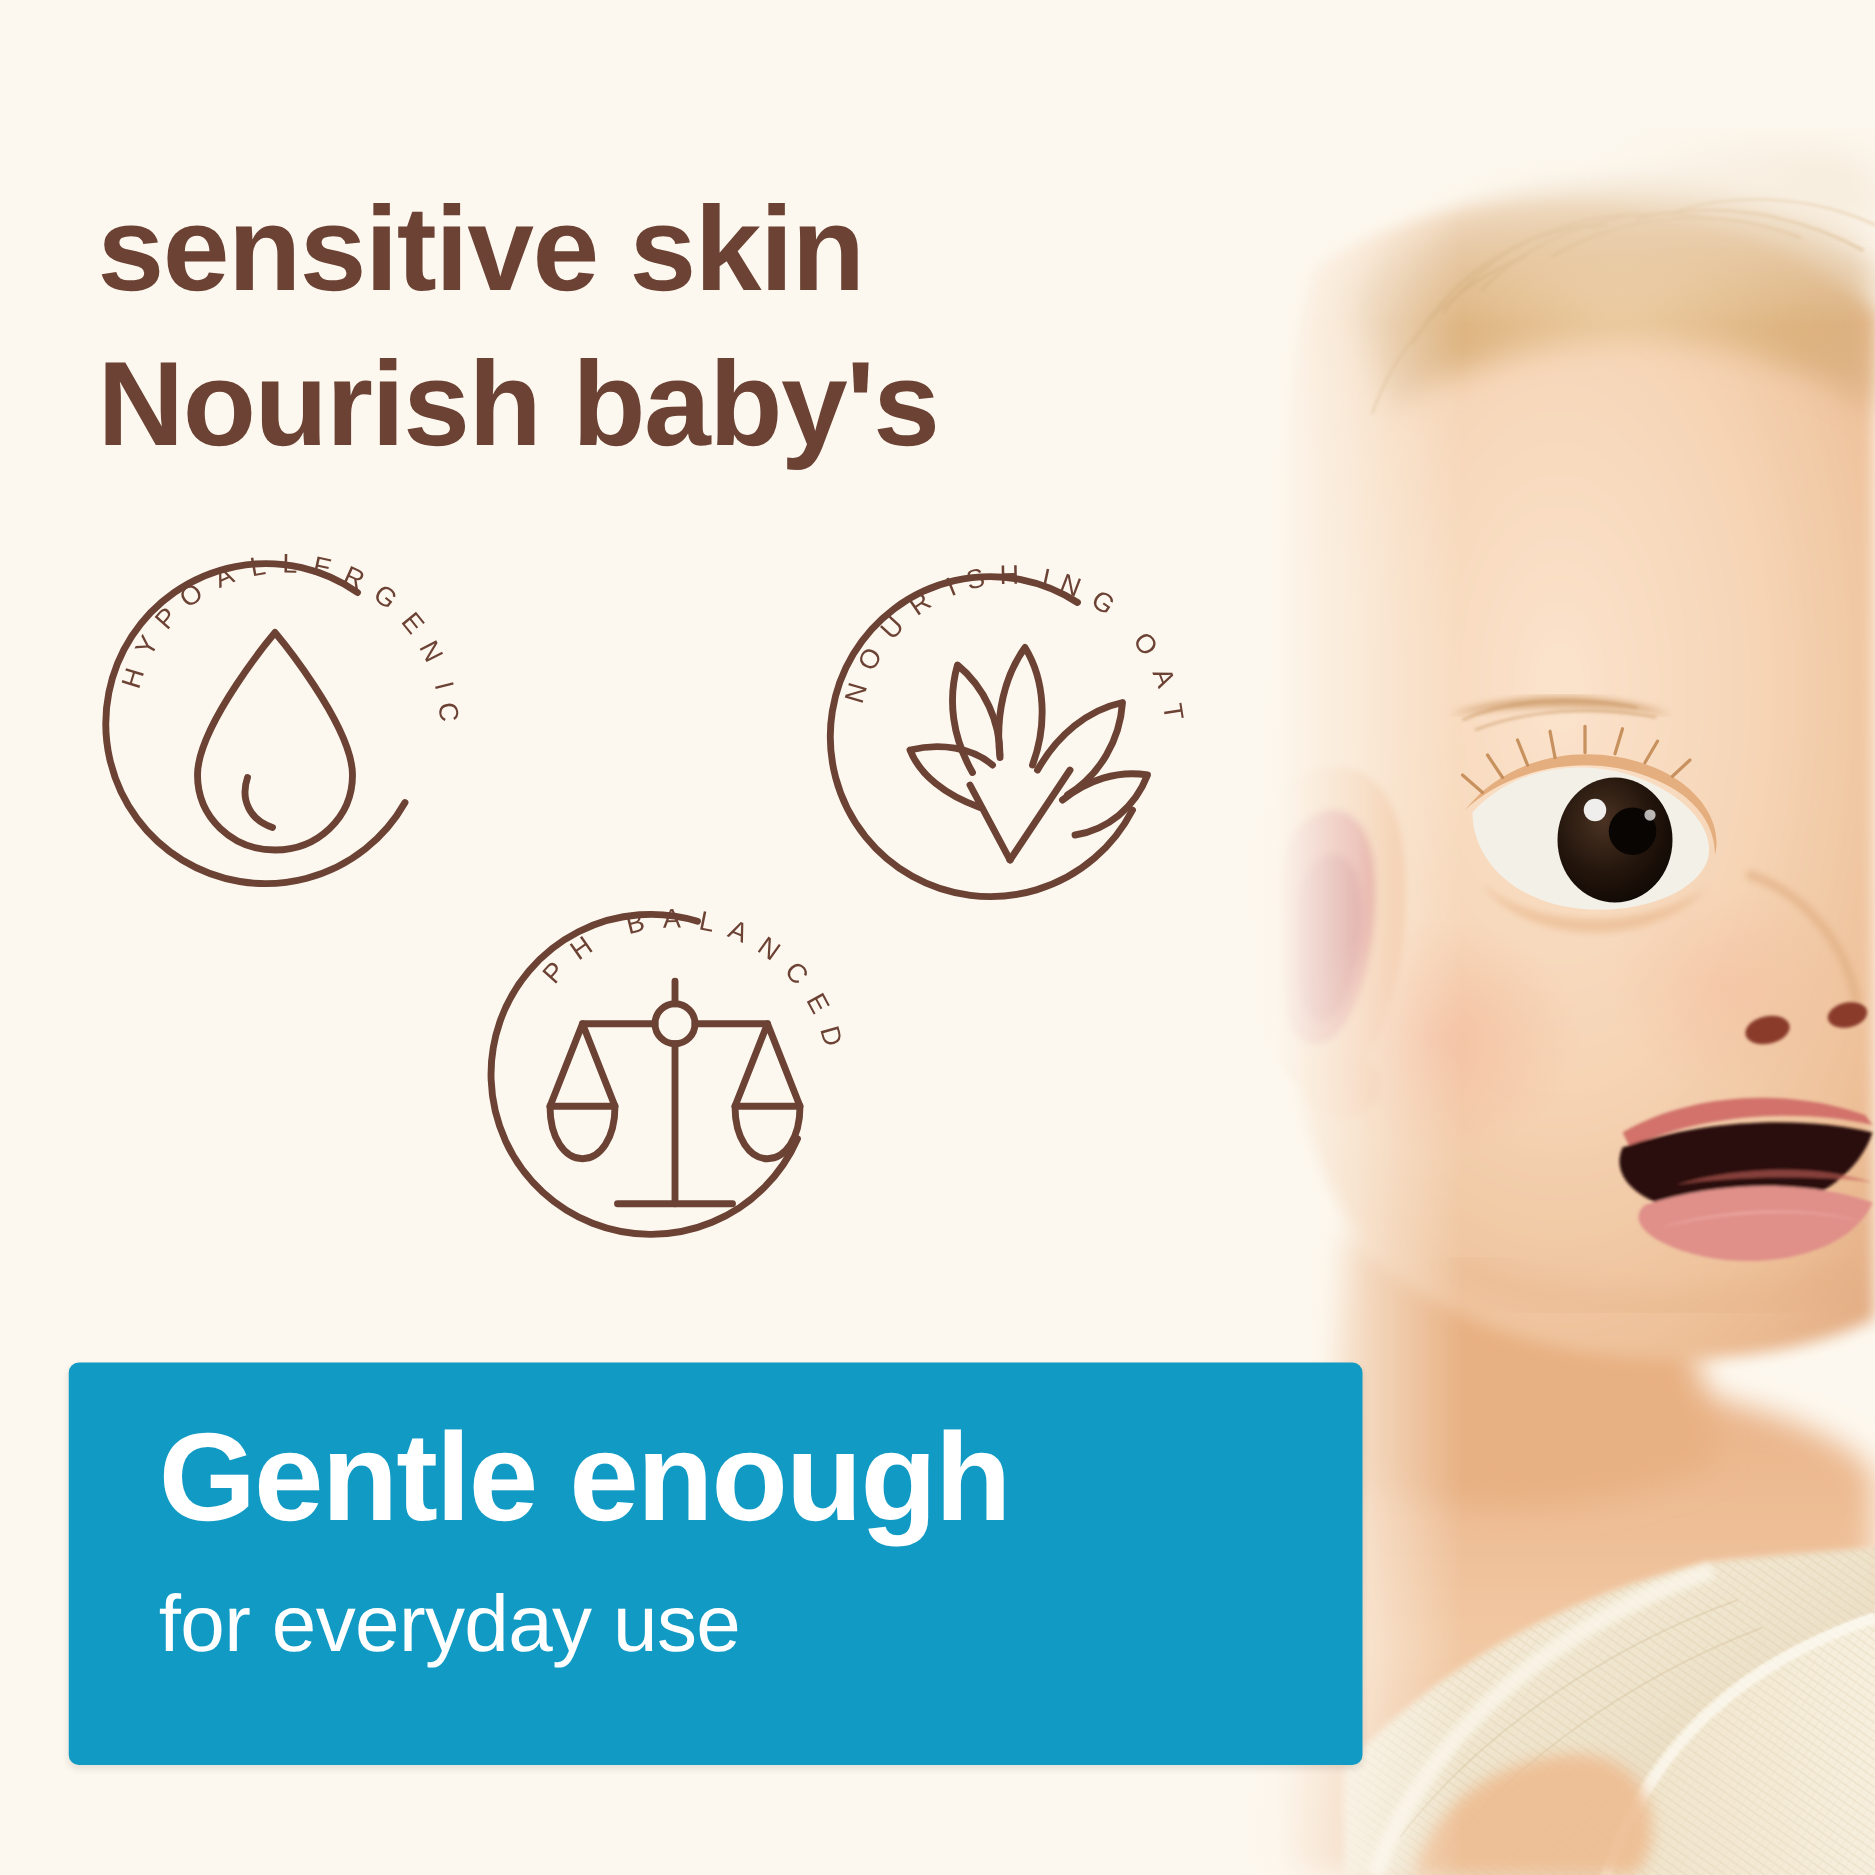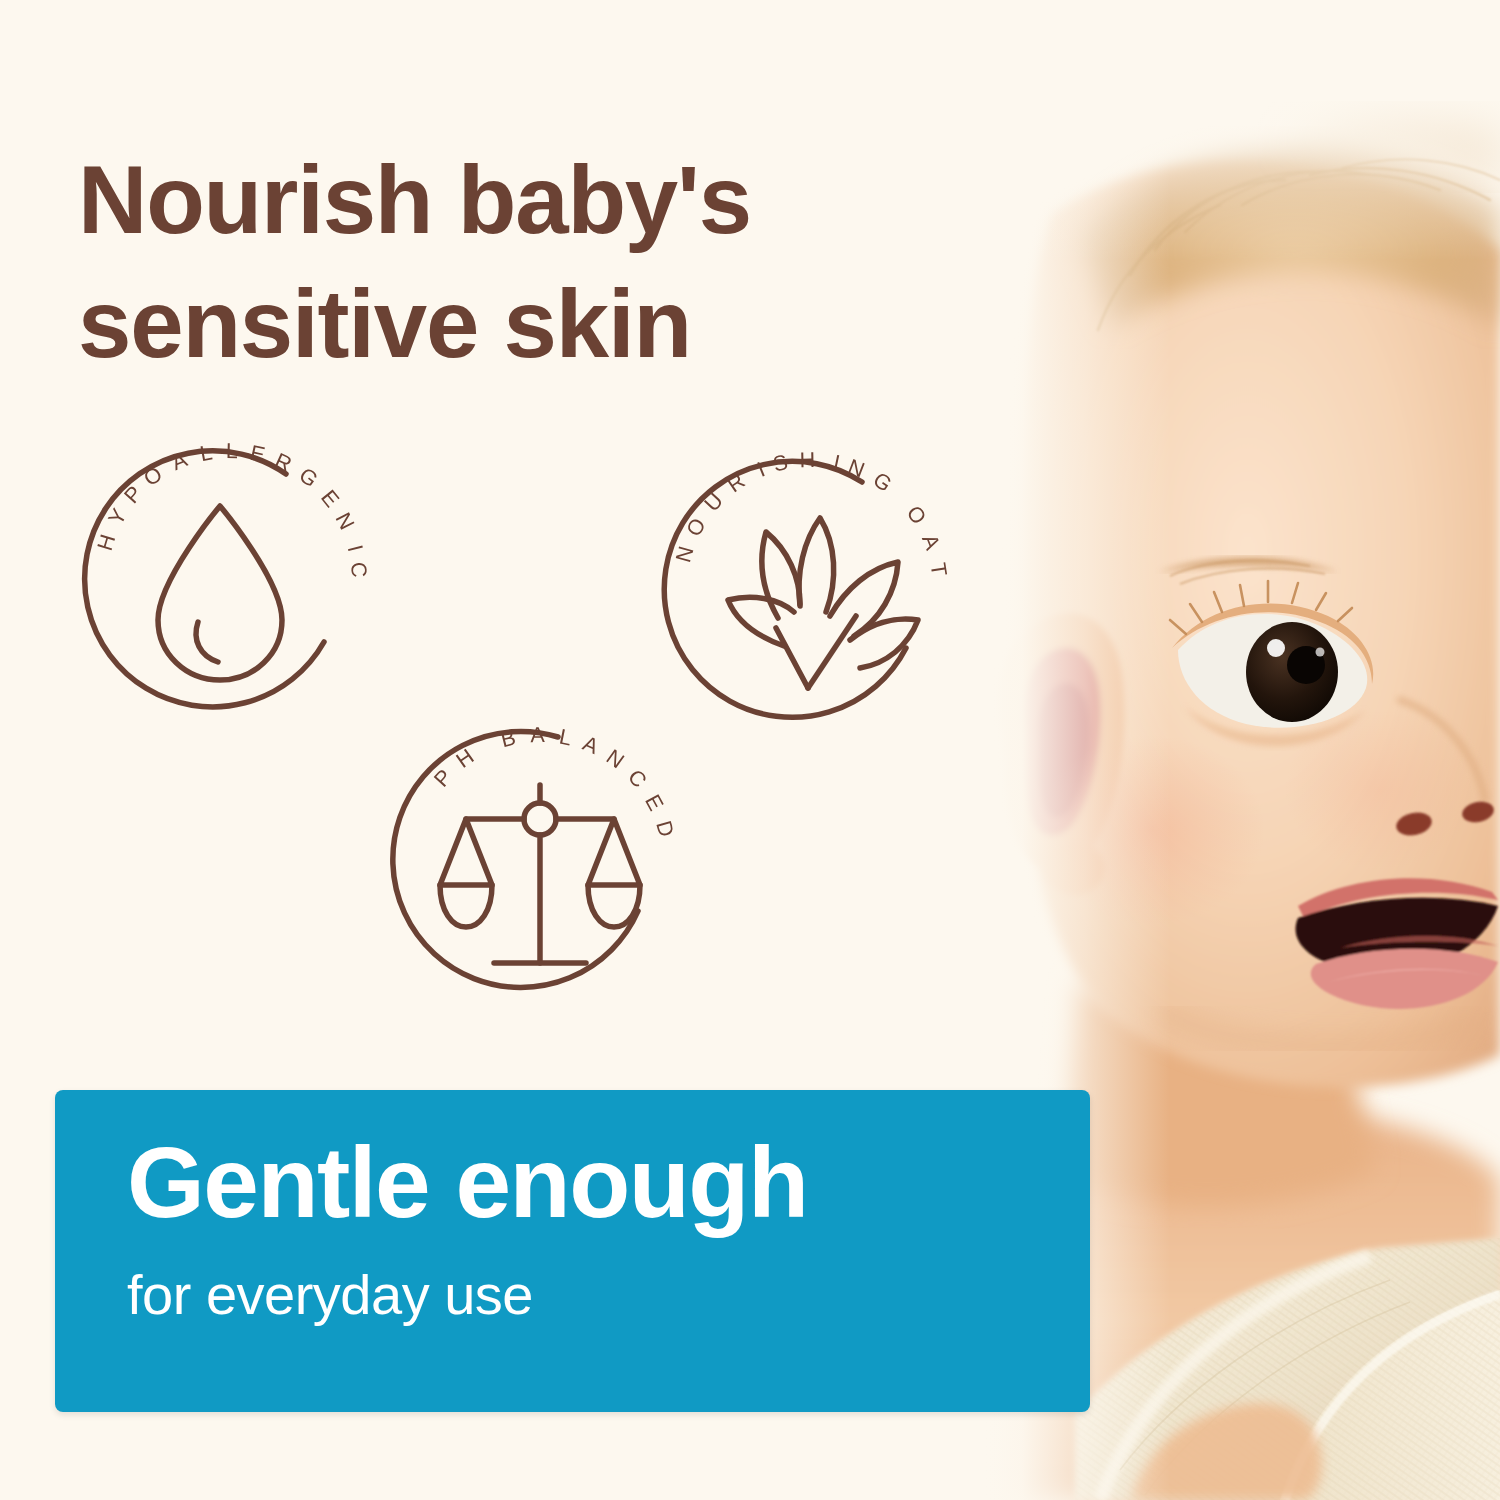--- a/index.html
+++ b/index.html
@@ -53,21 +53,21 @@
     background:#109AC4; border-radius:8px;
     box-shadow:0 3px 6px rgba(0,0,0,0.10);
   }
   .banner-line1{
     position:absolute;left:72px;top:42px;
     color:#FFFFFF;font-size:100px;font-weight:bold;line-height:1;
     letter-spacing:-1.5px;white-space:nowrap;
   }
   .banner-line2{
     position:absolute;left:72px;top:177px;
-    color:#FFFFFF;font-size:56px;font-weight:normal;line-height:1;
+    color:#FFFFFF;font-size:64px;font-weight:normal;line-height:1;
     letter-spacing:-0.5px;white-space:nowrap;
   }
 </style>
 </head>
 <body>
 
 <div id="stage">
 
   <div class="photo">
     <svg width="520" height="1500" viewBox="0 0 520 1500" xmlns="http://www.w3.org/2000/svg" aria-hidden="true">
@@ -220,22 +220,22 @@
       </g>
 
       <path d="M150 1500 C165 1448 210 1412 268 1404 C300 1400 326 1412 336 1436
                C348 1464 340 1492 326 1500 Z" fill="#EEBD93" opacity="0.9" filter="url(#soft6)"></path>
     </svg>
     <div class="photo-fade"></div>
     <div class="photo-fade-top"></div>
   </div>
 
   <h1 class="headline">
+    <span class="l">sensitive skin</span>
     <span class="l">Nourish baby's</span>
-    <span class="l">sensitive skin</span>
   </h1>
 
   <div class="badges">
 
     <div class="badge" id="badge-hypoallergenic">
       <svg width="300" height="300" viewBox="0 0 300 300" xmlns="http://www.w3.org/2000/svg">
         <path d="M 206 44 A 128 128 0 1 0 244 212" fill="none" stroke="#6B4234" stroke-width="5.5" stroke-linecap="round"></path>
         <g fill="none" stroke="#6B4234" stroke-width="5.5" stroke-linecap="round" stroke-linejoin="round">
           <path d="M140 76 C140 76 202 150 202 190 C202 224 174 250 140 250
                    C106 250 78 224 78 190 C78 150 140 76 140 76 Z"></path>

